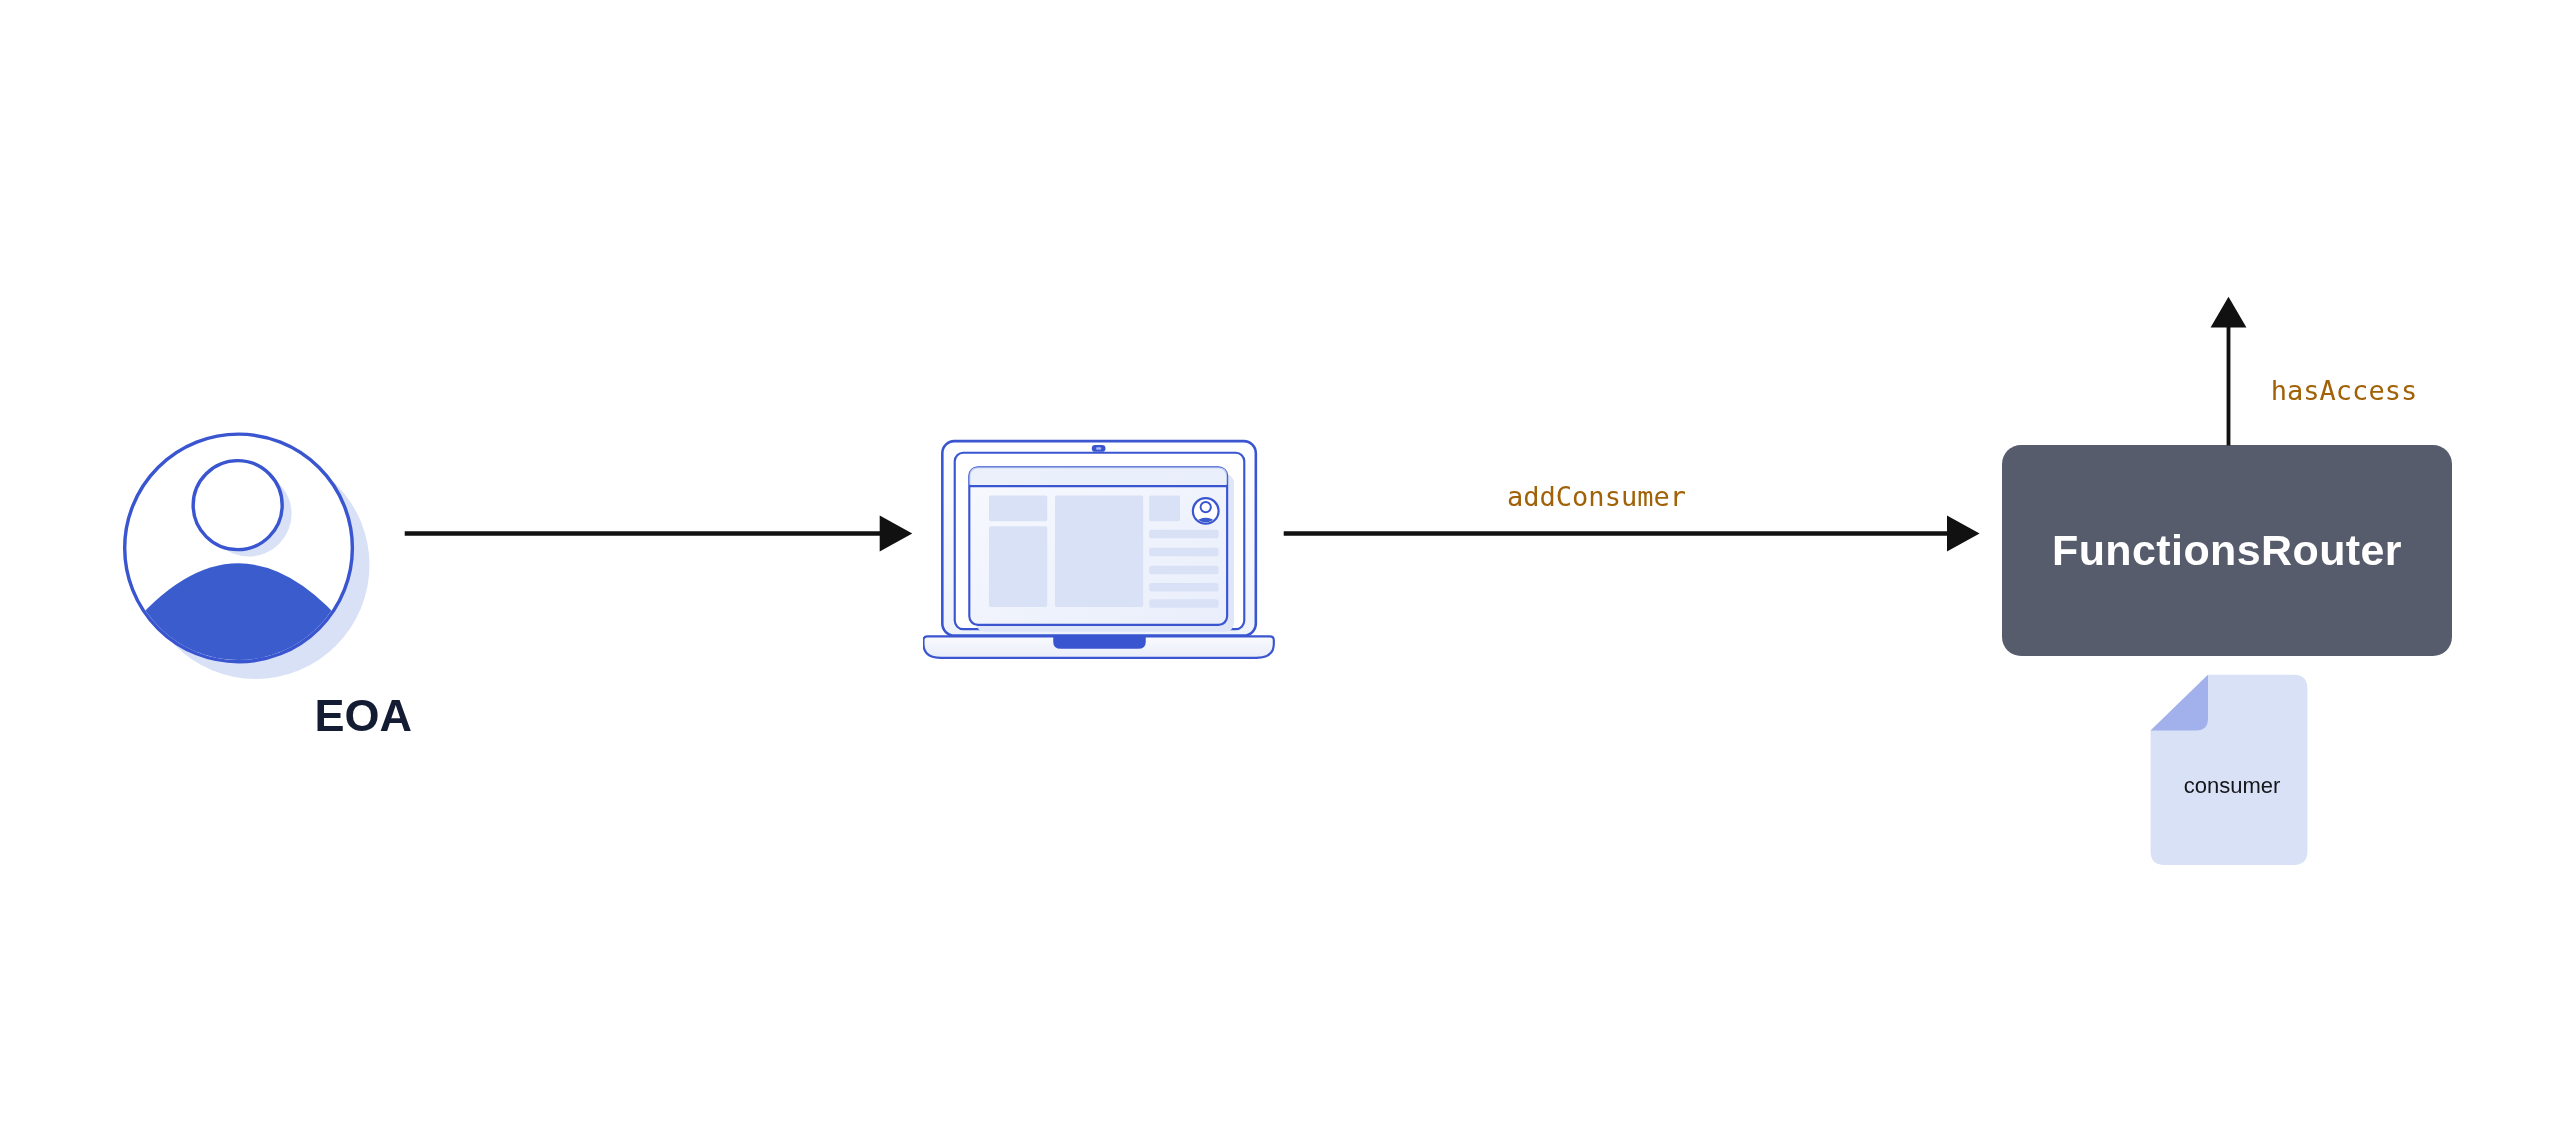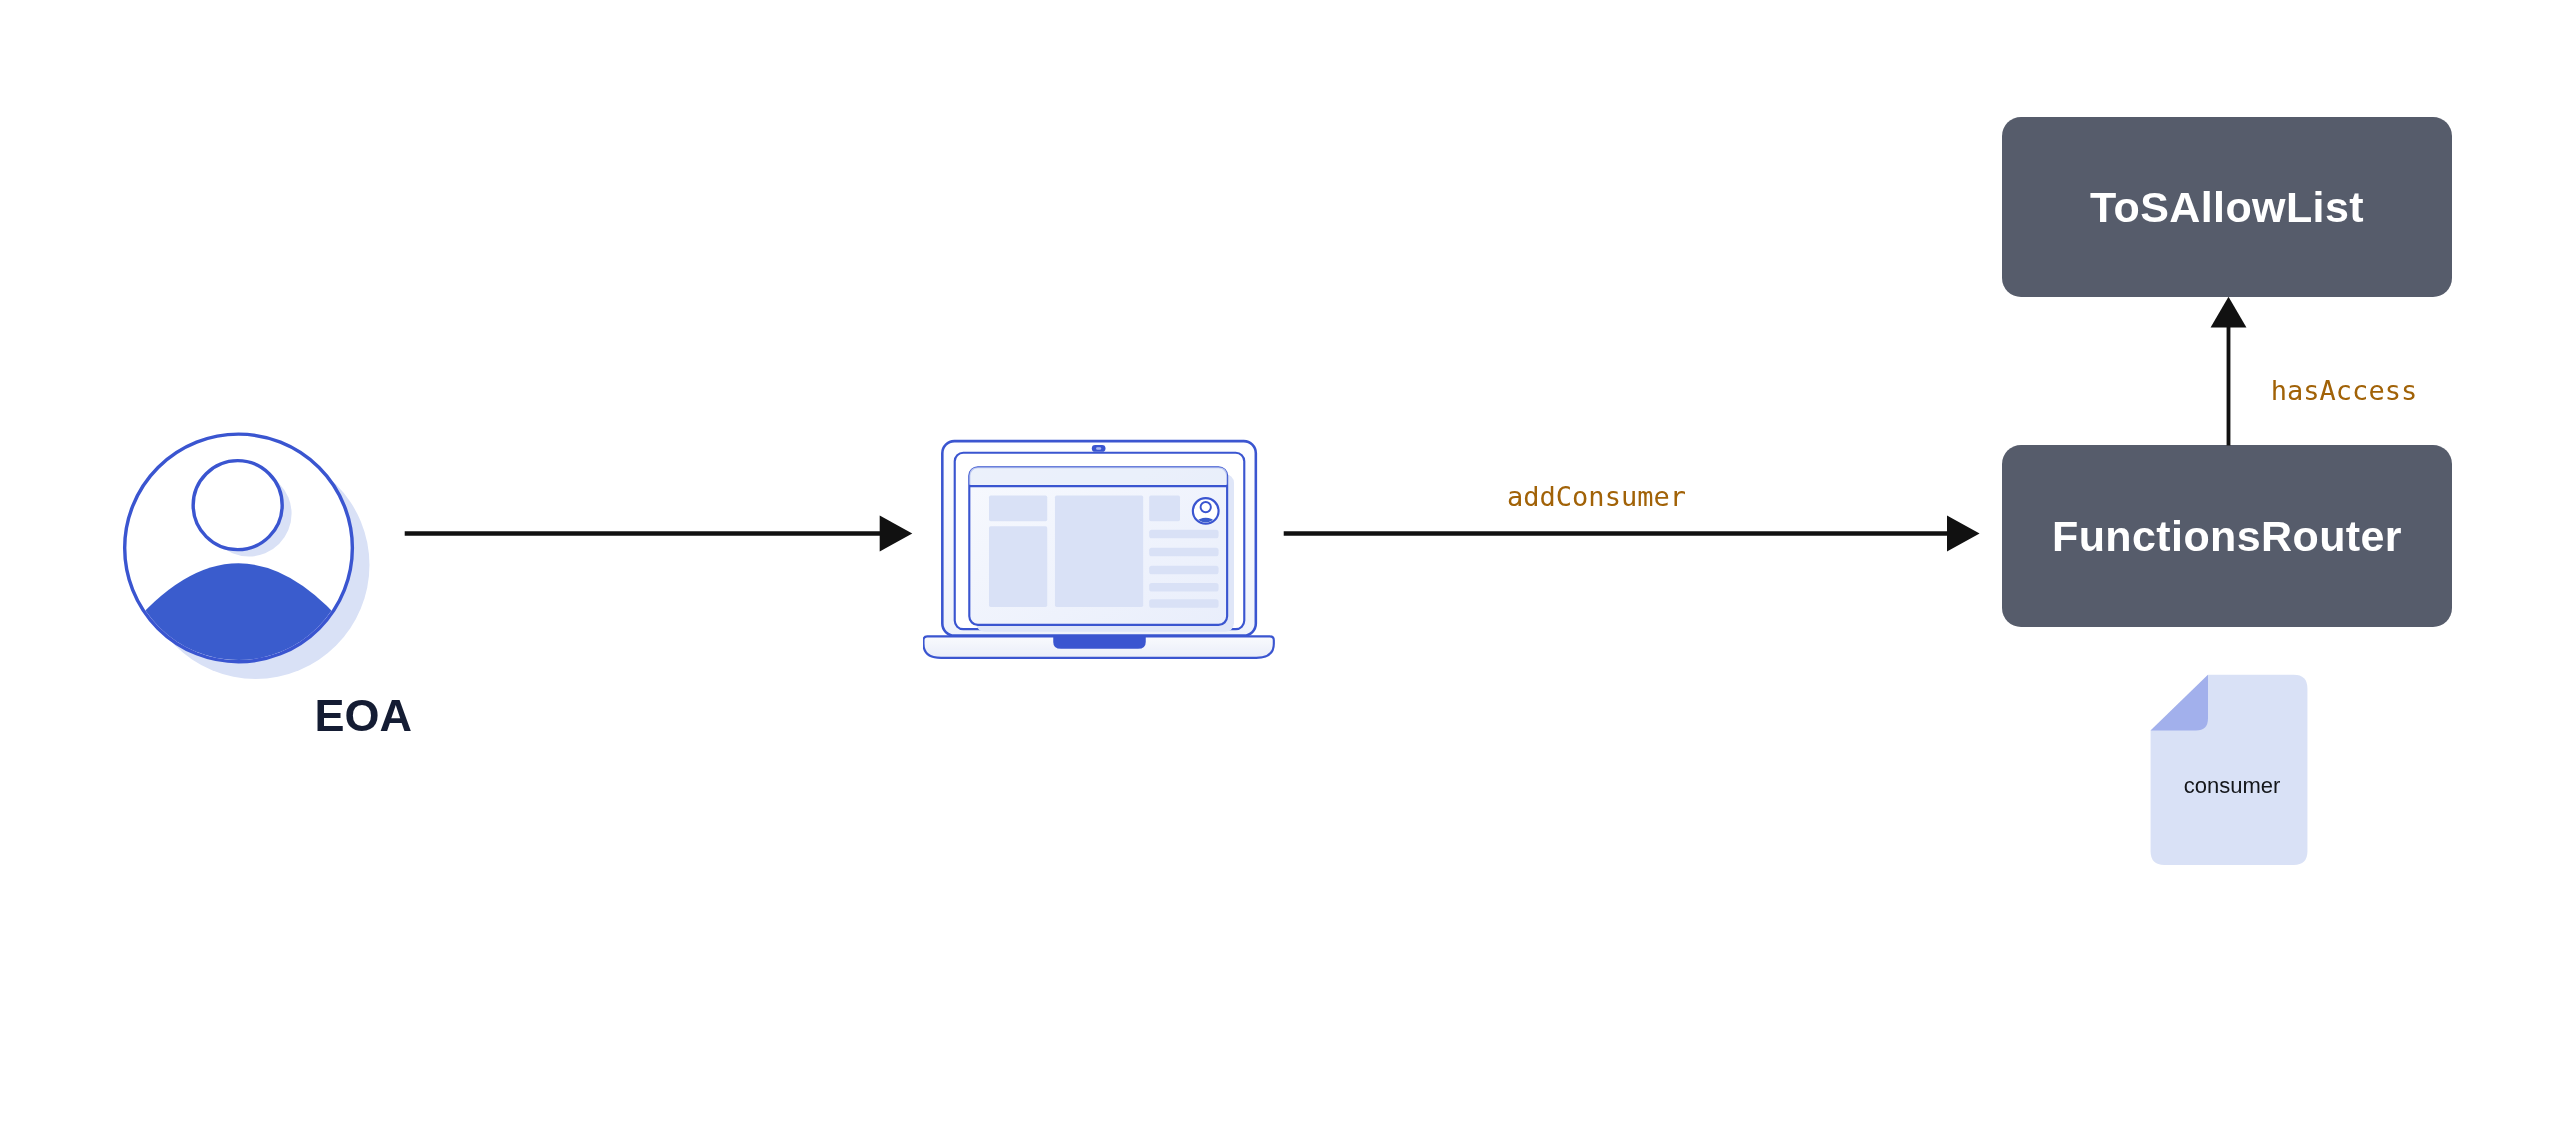--- a/index.html
+++ b/index.html
@@ -34,21 +34,21 @@
     border-radius: 19px;
     display: flex;
     align-items: center;
     justify-content: center;
     color: #ffffff;
     font-weight: 700;
     font-size: 43px;
     letter-spacing: 0.4px;
   }
   #tos-allow-list-box   { top: 117px; height: 180px; }
-  #functions-router-box { top: 445px; height: 182px; }
+  #functions-router-box { top: 445px; height: 211px; }
 
   .edge-label {
     position: absolute;
     font-family: "DejaVu Sans Mono", monospace;
     font-size: 27px;
     color: #a16207;
     text-align: center;
   }
   #addconsumer-label { left: 1425px; top: 480px; width: 343px; line-height: 34px; }
   #hasaccess-label   { left: 2241px; top: 374px; width: 206px; line-height: 34px; }
@@ -161,23 +161,20 @@
   <div class="contract-box" id="functions-router-box">
     <span>FunctionsRouter</span>
   </div>
 
   <svg class="abs" style="left:2208px; top:295px;" width="41" height="154" viewBox="0 0 48 180" aria-hidden="true">
     <line x1="24" y1="176" x2="24" y2="36" stroke="#111111" stroke-width="4.5"></line>
     <polygon points="3,38 45,38 24,2" fill="#111111"></polygon>
   </svg>
   <div class="edge-label" id="hasaccess-label">hasAccess</div>
 
-  <div class="contract-box" id="tos-allow-list-box">
-    <span>ToSAllowList</span>
-  </div>
 
   <svg class="abs" style="left:2142px; top:666px;" width="180" height="206" viewBox="0 0 210 240" aria-hidden="true">
     <path d="M77,10 L177,10 Q193,10 193,26 L193,216 Q193,232 177,232 L26,232 Q10,232 10,216 L10,75 Z" fill="#d9e1f6"></path>
     <path d="M77,10 L77,61 Q77,75 63,75 L10,75 Z" fill="#a2b0ec"></path>
   </svg>
   <div id="consumer-doc-label">consumer</div>
 
 </div>
 
 

